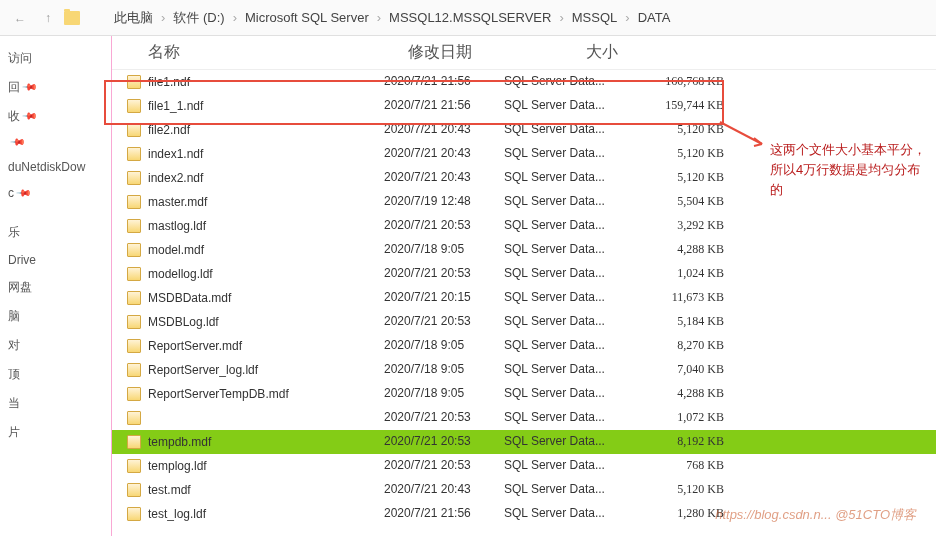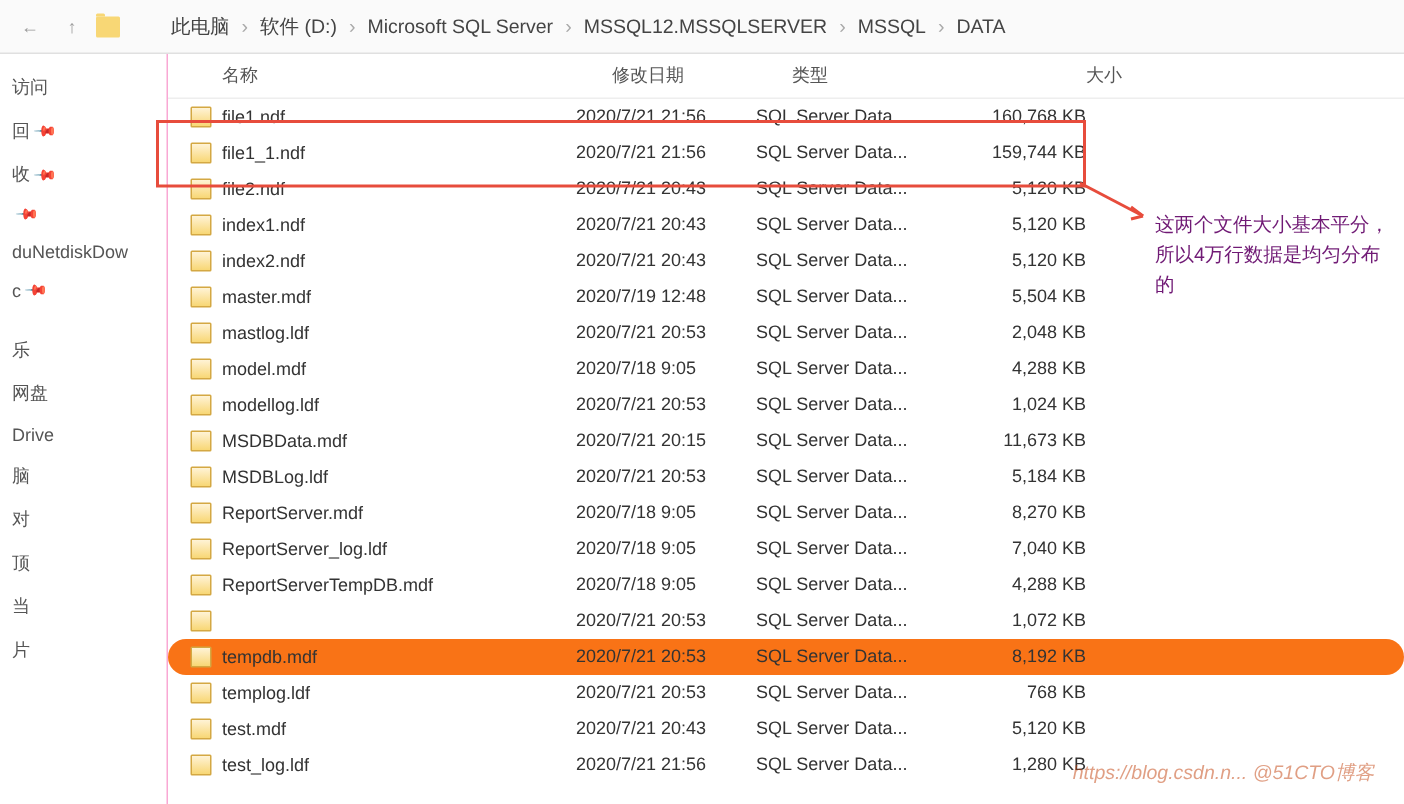--- a/index.html
+++ b/index.html
@@ -8,35 +8,35 @@
 .nav-btn { width: 24px; height: 24px; display: flex; align-items: center; justify-content: center; color: #999; }
 .breadcrumb { display: flex; align-items: center; gap: 6px; font-size: 13px; color: #444; margin-left: 30px; }
 .bc-sep { color: #aaa; margin: 0 2px; }
 .folder-icon-small { width: 16px; height: 14px; background: #f8d775; border-radius: 1px; display: inline-block; position: relative; }
 .folder-icon-small::before { content: ''; position: absolute; top: -2px; left: 0; width: 6px; height: 2px; background: #f8d775; border-radius: 1px 1px 0 0; }
 .main { display: flex; height: calc(100% - 36px); }
 .sidebar { width: 112px; border-right: 1px solid #f9a8d4; padding: 8px 0; }
 .side-item { padding: 6px 8px; font-size: 12px; color: #555; display: flex; align-items: center; gap: 4px; cursor: pointer; }
 .pin { color: #888; font-size: 10px; transform: rotate(45deg); display: inline-block; }
 .content { flex: 1; position: relative; }
-.headers { display: flex; padding: 6px 0 6px 36px; border-bottom: 1px solid #eee; color: #555; font-size: 12px; }
+.headers { display: flex; padding: 6px 0 6px 36px; border-bottom: 1px solid #eee; color: #555; font-size: 16px; }
 .col-name { width: 260px; }
 .col-date { width: 120px; }
 .col-type { width: 130px; }
-.col-size { width: 90px; text-align: right; }
+.col-size { width: 90px; text-align: right; font-family: Liberation Serif, serif; }
 .file-list { }
 .file-row { display: flex; align-items: flex-start; padding: 4px 0 4px 12px; font-size: 12px; color: #333; }
-.file-row.selected { background: #f97316; border-radius: 12px; }
+.file-row.selected { background: #84cc16; }
 .file-icon { width: 20px; height: 16px; margin-right: 4px; display: flex; align-items: center; justify-content: center; }
 .db-icon { width: 14px; height: 14px; background: linear-gradient(#fff3d6, #f8d775); border: 1px solid #d4a843; border-radius: 1px; position: relative; }
 .file-row .col-name { display: flex; align-items: center; }
 .highlight-box { position: absolute; border: 2px solid #e74c3c; left: 104px; top: 80px; width: 620px; height: 45px; pointer-events: none; }
 .arrow { position: absolute; top: 120px; left: 718px; width: 50px; height: 30px; pointer-events: none; }
 .arrow svg { width: 50px; height: 30px; }
-.annotation { position: absolute; top: 140px; left: 770px; color: #701a75; font-size: 13px; line-height: 20px; width: 160px; }
+.annotation { position: absolute; top: 140px; left: 770px; color: #b91c1c; font-size: 13px; line-height: 20px; width: 160px; }
 .watermark { position: absolute; bottom: 12px; right: 20px; color: #c2410c; font-size: 13px; opacity: 0.5; font-style: italic; }
 </style>
 </head>
 <body>
 
 <div class="toolbar">
   <span class="nav-btn">←</span>
   <span class="nav-btn">↑</span>
   <span class="folder-icon-small"></span>
   <div class="breadcrumb" id="breadcrumb">
@@ -78,24 +78,24 @@
         <span>c</span>
         <span class="pin">📌</span>
       </div>
       <div class="side-item">
         <span></span>
       </div>
       <div class="side-item">
         <span>乐</span>
       </div>
       <div class="side-item">
+        <span>Drive</span>
+      </div>
+      <div class="side-item">
         <span>网盘</span>
-      </div>
-      <div class="side-item">
-        <span>Drive</span>
       </div>
       <div class="side-item">
         <span>脑</span>
       </div>
       <div class="side-item">
         <span>对</span>
       </div>
       <div class="side-item">
         <span>顶</span>
       </div>
@@ -103,21 +103,20 @@
         <span>当</span>
       </div>
       <div class="side-item">
         <span>片</span>
       </div>
     </div>
   <div class="content">
     <div class="headers">
       <div class="col-name">名称</div>
       <div class="col-date">修改日期</div>
-      <div class="col-type">类型</div>
       <div class="col-size">大小</div>
     </div>
     <div class="file-list" id="file-list">
         <div class="file-row">
           <div class="col-name">
             <span class="file-icon">
               <span class="db-icon"></span>
             </span>
             <span>file1.ndf</span>
           </div>
@@ -182,21 +181,21 @@
         </div>
         <div class="file-row">
           <div class="col-name">
             <span class="file-icon">
               <span class="db-icon"></span>
             </span>
             <span>mastlog.ldf</span>
           </div>
           <div class="col-date">2020/7/21 20:53</div>
           <div class="col-type">SQL Server Data...</div>
-          <div class="col-size">2,048 KB</div>
+          <div class="col-size">3,292 KB</div>
         </div>
         <div class="file-row">
           <div class="col-name">
             <span class="file-icon">
               <span class="db-icon"></span>
             </span>
             <span>model.mdf</span>
           </div>
           <div class="col-date">2020/7/18 9:05</div>
           <div class="col-type">SQL Server Data...</div>

